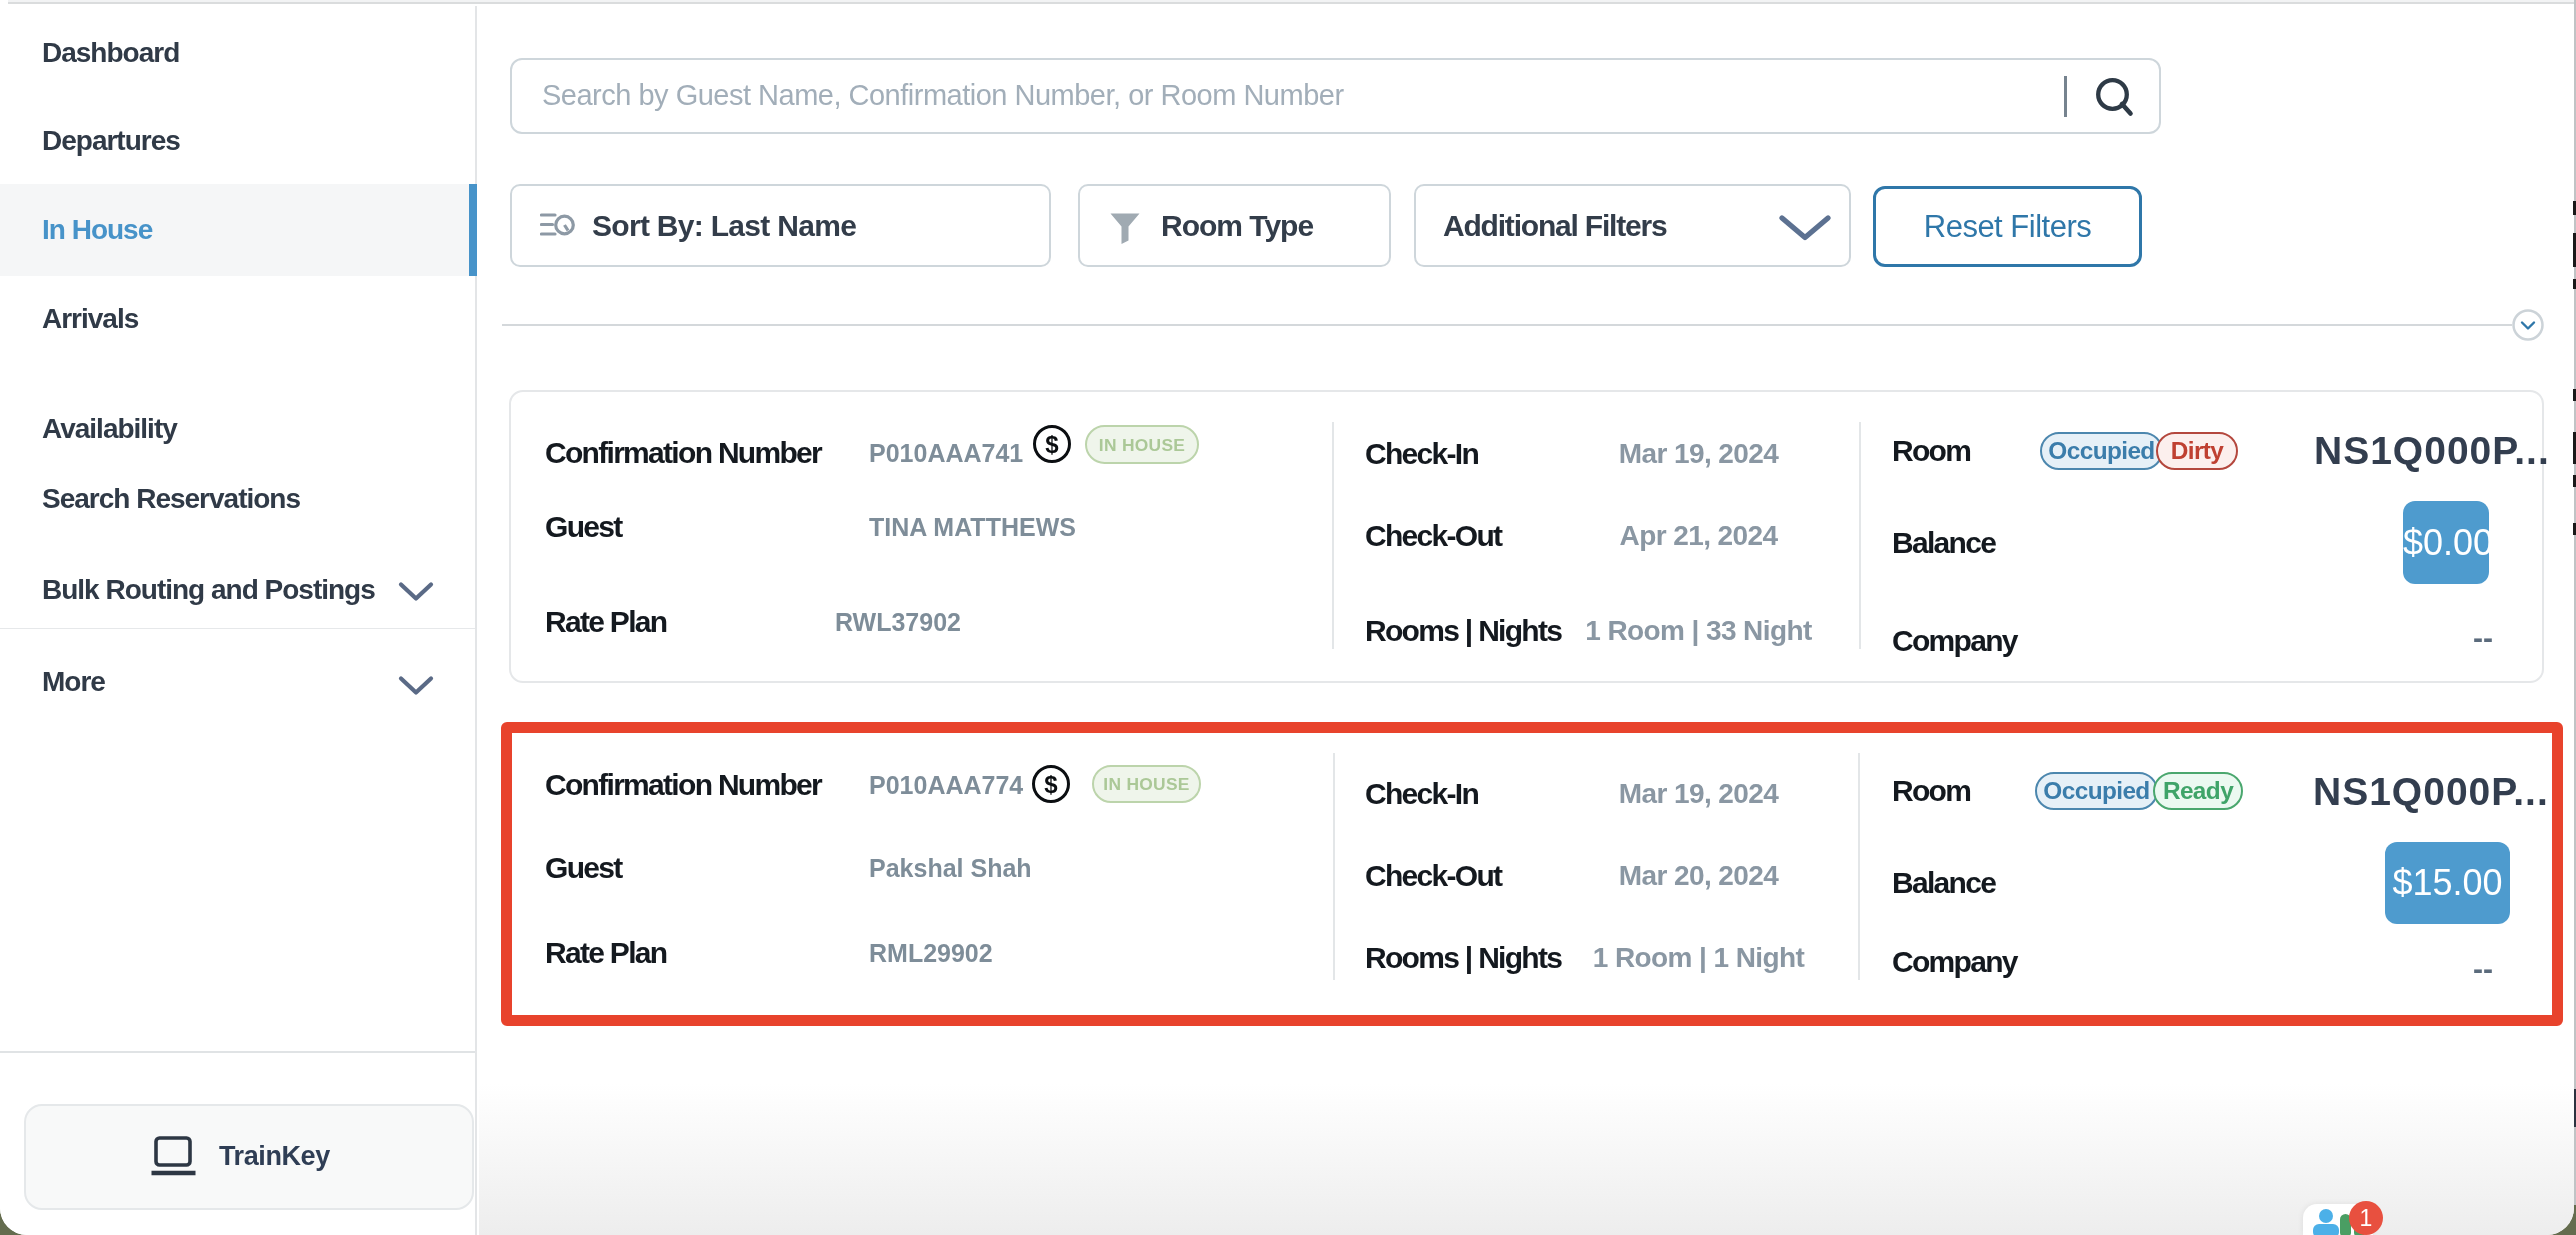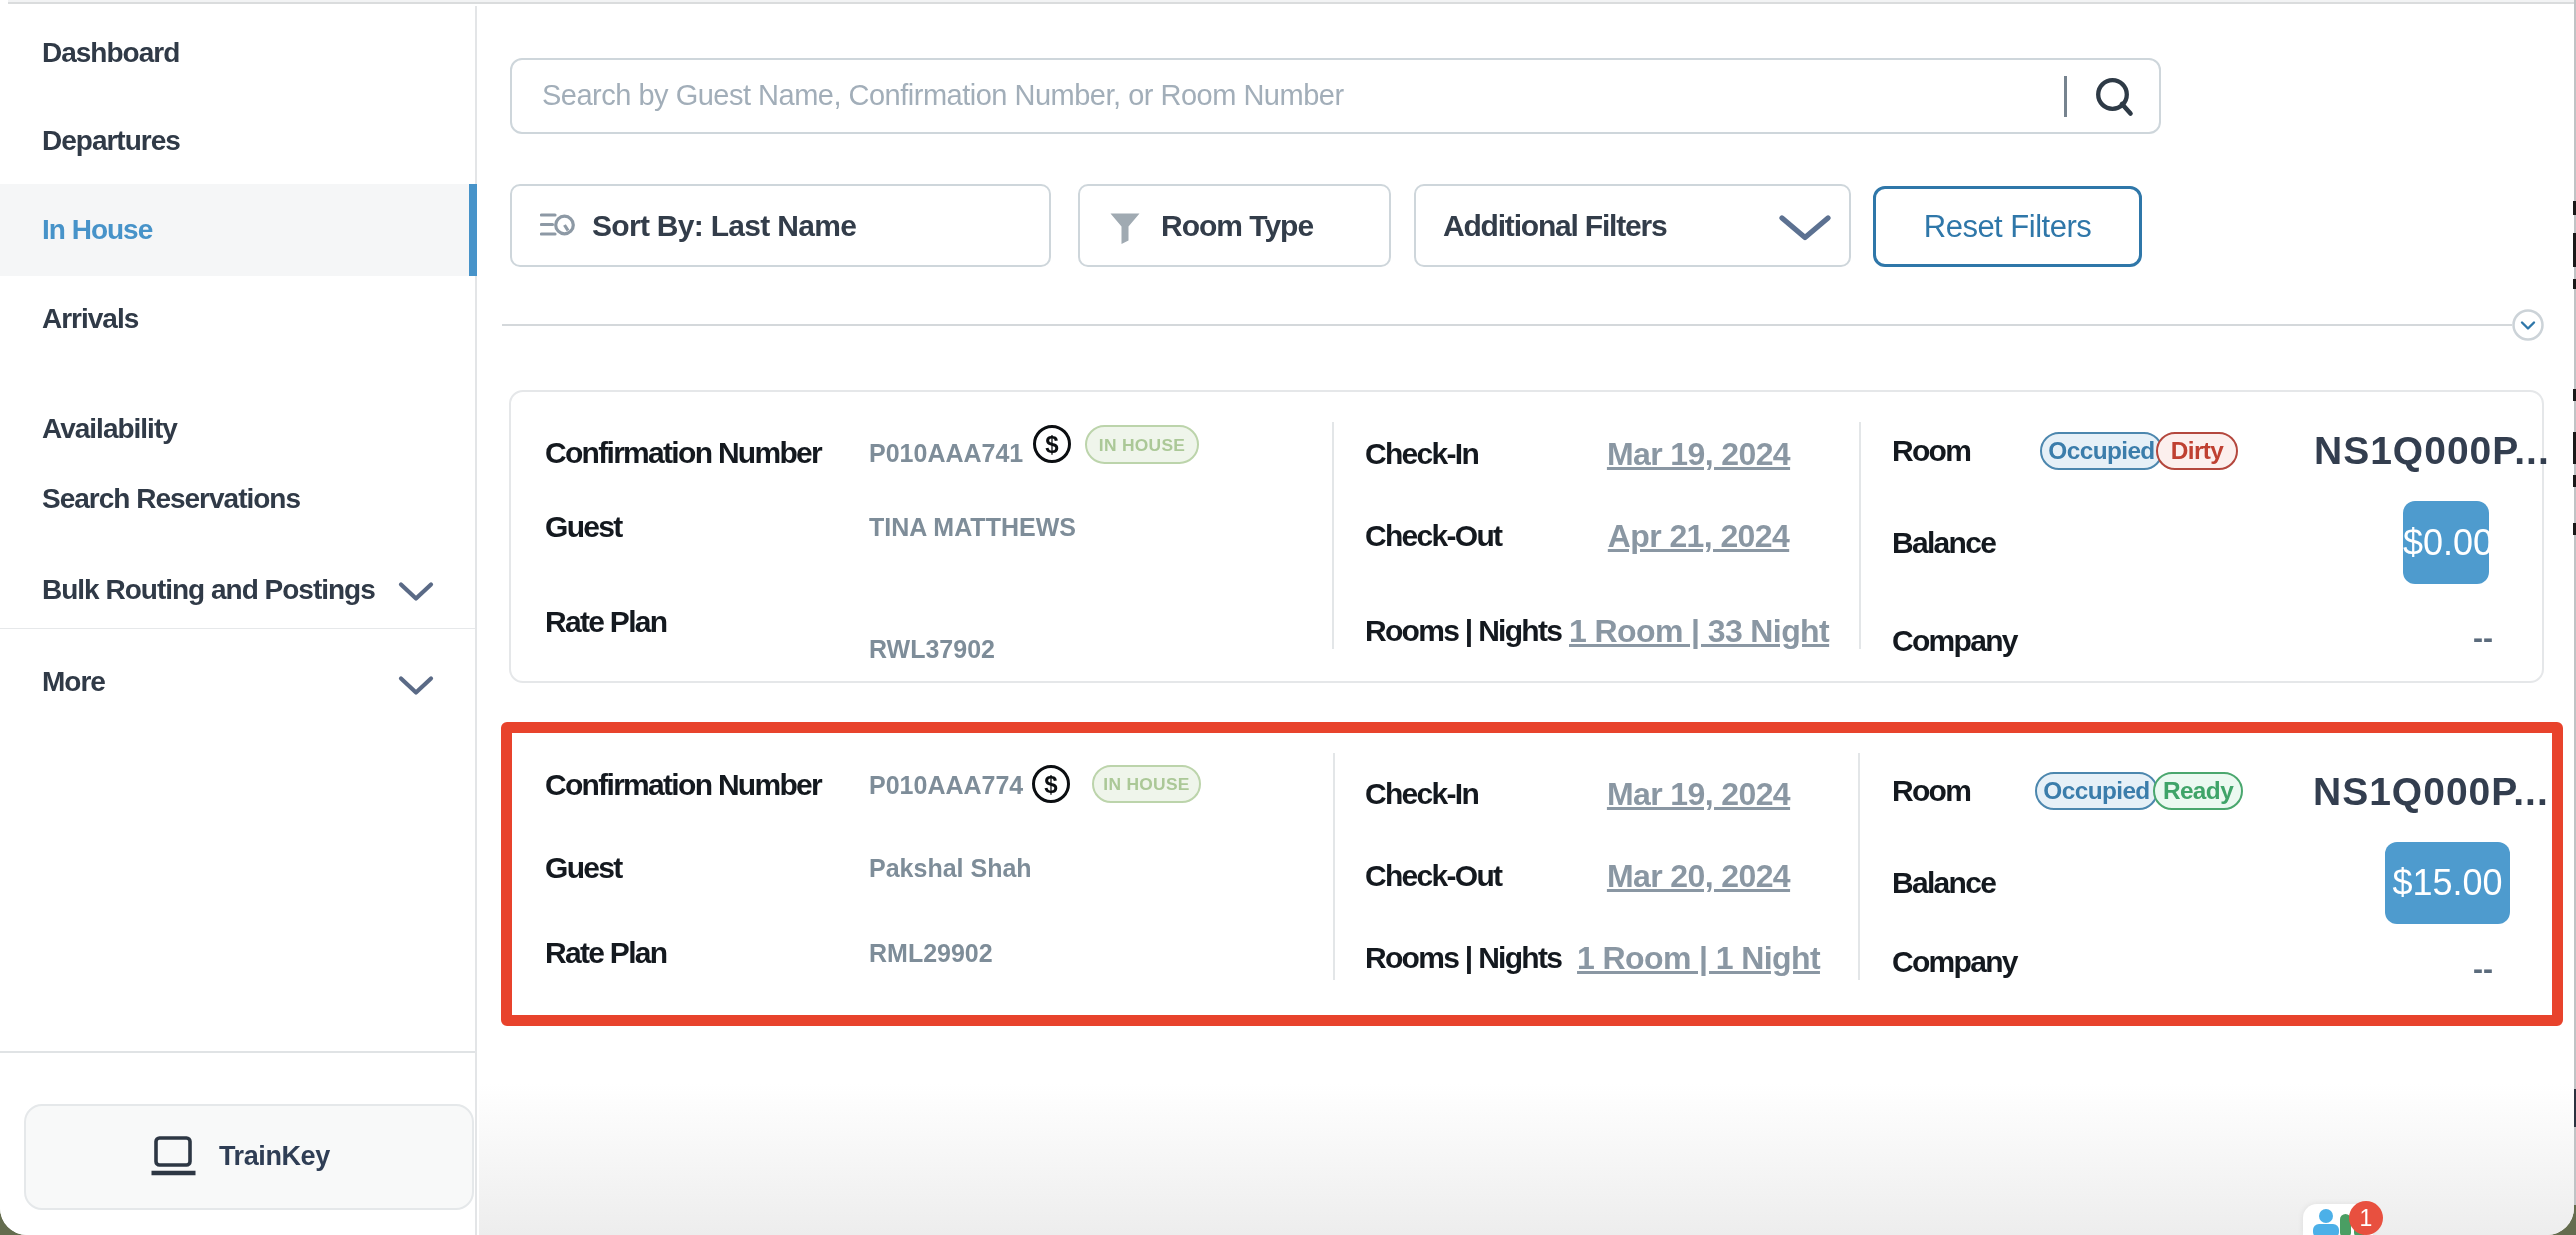--- a/index.html
+++ b/index.html
@@ -34,21 +34,21 @@
   #fbox3 { left:1414px; width:437px; }
   .ftext { position:absolute; top:208px; font-size:30px; line-height:35px; font-weight:bold; color:#333d4a; letter-spacing:-0.7px; white-space:nowrap; }
   #reset-btn { left:1873px; top:186px; width:269px; height:81px; border:3px solid #2f77a9; border-radius:12px; color:#2f77a9; font-size:31px; text-align:center; line-height:75px; letter-spacing:-0.5px; }
   
   #hr1 { left:502px; top:324px; width:2010px; height:2px; background:#d4d8db; }
   
   #card1 { left:509px; top:390px; width:2035px; height:293px; border:2px solid #e5e7e9; border-radius:14px; background:#fff; }
   .vdiv { position:absolute; width:2px; background:#e3e6e8; }
   .lbl { position:absolute; font-size:30px; line-height:34px; font-weight:bold; color:#14191f; letter-spacing:-1.7px; white-space:nowrap; }
   .val { position:absolute; font-size:25px; line-height:29px; font-weight:bold; color:#7e8d99; letter-spacing:0; white-space:nowrap; }
-  .val2 { position:absolute; font-size:32px; line-height:32px; font-weight:bold; color:#8a97a3; letter-spacing:-0.6px; white-space:nowrap; text-align:center;text-decoration:underline; }
+  .val2 { position:absolute; font-size:28px; line-height:32px; font-weight:bold; color:#8a97a3; letter-spacing:-0.6px; white-space:nowrap; text-align:center; }
   .pill { position:absolute; border-radius:25px; font-weight:bold; text-align:center; white-space:nowrap; }
   .pill-ih { background:#eff5eb; border:2px solid #bcd4ab; color:#abc897; font-size:17.4px; letter-spacing:0.3px; }
   .pill-occ { background:#e6f0f7; border:2px solid #4c87ae; color:#3b7dab; font-size:24.4px; letter-spacing:-0.6px;margin-left:16px; }
   .pill-dirty { background:#fcefed; border:2px solid #b4473d; color:#bf4031; font-size:24.4px; letter-spacing:-0.6px; }
   .pill-ready { background:#ebf9f1; border:2px solid #4aa76e; color:#3fa469; font-size:24.4px; letter-spacing:-0.6px; }
   .roomno { position:absolute; font-size:39px; line-height:44px; font-weight:bold; color:#333e4f; letter-spacing:1px; }
   .balbadge { position:absolute; background:#4e9bce; border-radius:12px; color:#fff; font-size:36px; text-align:center; }
   .dashes { position:absolute; font-size:30px; font-weight:bold; color:#5b6b7c; }
   #card2 { left:501px; top:722px; width:2062px; height:304px; border:11px solid #e8432c; border-radius:6px; background:#fff; }
   
@@ -125,21 +125,21 @@
   <div class="lbl" style="left:545px; top:436px;">Confirmation Number</div>
   <div class="val" style="left:869px; top:439px;">P010AAA741</div>
   <svg class="abs" style="left:1032px; top:424px;" width="40" height="40" viewBox="0 0 40 40">
     <circle cx="20" cy="20" r="17.5" fill="none" stroke="#0b0e11" stroke-width="3"></circle>
     <text x="20" y="28.5" font-size="24" font-weight="600" fill="#0b0e11" text-anchor="middle" font-family="Liberation Sans, sans-serif">$</text>
   </svg>
   <div class="pill pill-ih" style="left:1085px; top:425px; width:114px; height:39px; line-height:36px;">IN HOUSE</div>
   <div class="lbl" style="left:545px; top:510px;">Guest</div>
   <div class="val" style="left:869px; top:513px;">TINA MATTHEWS</div>
   <div class="lbl" style="left:545px; top:605px;">Rate Plan</div>
-  <div class="val" style="left:869px; top:608px;margin-top:27px;">RWL37902</div>
+  <div class="val" style="left:835px; top:608px;">RWL37902</div>
 
   <div class="lbl" style="left:1365px; top:437px;">Check-In</div>
   <div class="val2" style="left:1569px; top:438px; width:259px;">Mar 19, 2024</div>
   <div class="lbl" style="left:1365px; top:519px;">Check-Out</div>
   <div class="val2" style="left:1569px; top:520px; width:259px;">Apr 21, 2024</div>
   <div class="lbl" style="left:1365px; top:614px;">Rooms | Nights</div>
   <div class="val2" style="left:1569px; top:615px; width:259px;">1 Room | 33 Night</div>
 
   <div class="lbl" style="left:1892px; top:434px;">Room</div>
   <div class="pill pill-occ" style="left:2024px; top:432px; width:123px; height:38px; line-height:34px;">Occupied</div>

